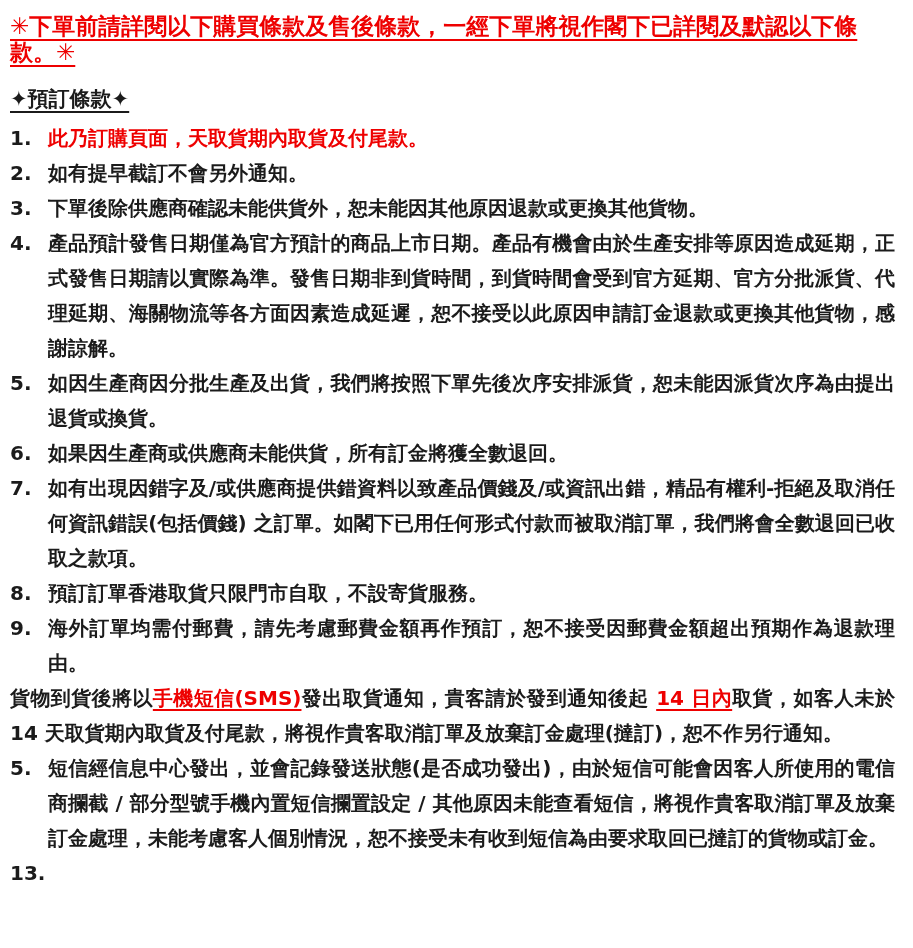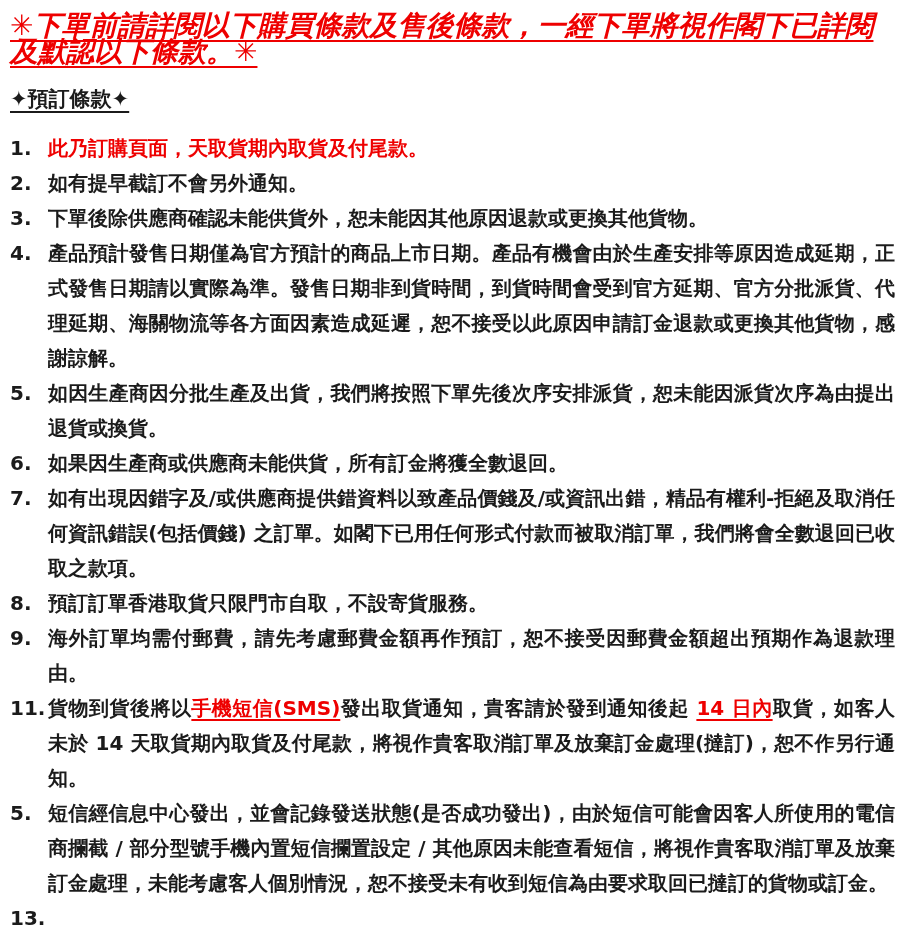--- a/index.html
+++ b/index.html
@@ -12,32 +12,31 @@
     width:913px;height:948px;overflow:hidden;
     font-family:"DejaVu Sans","Liberation Sans",sans-serif;
     font-weight:700;
     color:var(--black);
     -webkit-font-smoothing:antialiased;
   }
   .page{padding:13px 16px 0 10px;}
 
   .warning-header{
     color:var(--red);
-    font-size:28px;
+    font-size:23px;
     line-height:26px;
     margin:0 0 21px 0;
-    font-style:italic;
   }
   .warning-header .u{
     text-decoration:underline;
     text-decoration-thickness:2px;
     text-underline-offset:5px;
   }
 
-  .section-title-row{margin:0 0 19px 0;font-size:21px;line-height:26px;}
+  .section-title-row{margin:0 0 9px 0;font-size:21px;line-height:26px;}
   .section-title{
     display:inline-block;
     text-decoration:underline;
     text-decoration-thickness:2px;
     text-underline-offset:5px;
   }
 
   .terms-list{margin:0;padding:0;list-style:none;}
   .term{
     display:flex;
@@ -109,21 +108,20 @@
     <span class="term-body"><span>預訂訂單香港取貨只限門市自取，不設寄貨服務。</span></span>
   </div>
 
   <div class="term">
     <span class="term-num">9.</span>
     <span class="term-body"><span>海外訂單均需付郵費，請先考慮郵費金額再作預訂，恕不接受因郵費金額超出預期作為退款理由。</span></span>
   </div>
 
 
   <div class="term">
-    <span class="term-num">11.</span>
     <span class="term-body"><span>貨物到貨後將以</span><span class="seg-red-underline">手機短信(SMS)</span><span>發出取貨通知，貴客請於發到通知後起 </span><span class="seg-red-underline">14 日內</span><span>取貨，如客人未於 14 天取貨期內取貨及付尾款，將視作貴客取消訂單及放棄訂金處理(撻訂)，恕不作另行通知。</span></span>
   </div>
 
   <div class="term">
     <span class="term-num">5.</span>
     <span class="term-body"><span>短信經信息中心發出，並會記錄發送狀態(是否成功發出)，由於短信可能會因客人所使用的電信商攔截 / 部分型號手機內置短信攔置設定 / 其他原因未能查看短信，將視作貴客取消訂單及放棄訂金處理，未能考慮客人個別情況，恕不接受未有收到短信為由要求取回已撻訂的貨物或訂金。</span></span>
   </div>
 
   <div class="term">
     <span class="term-num">13.</span>

